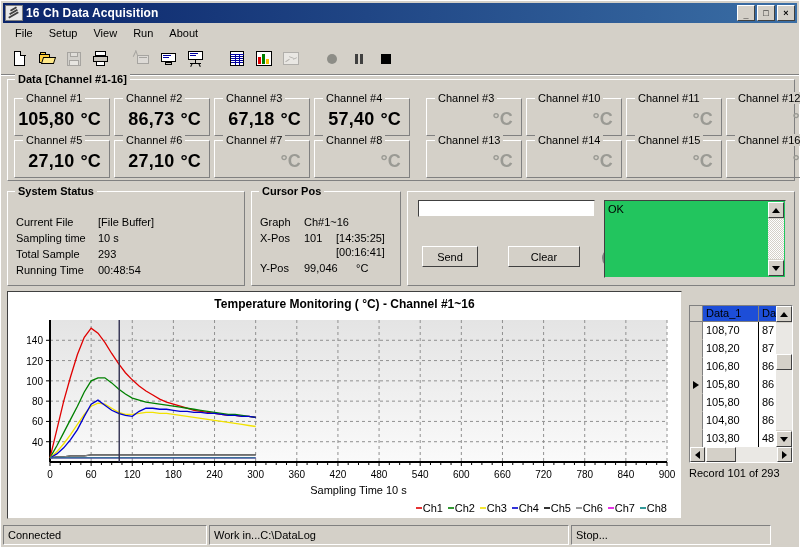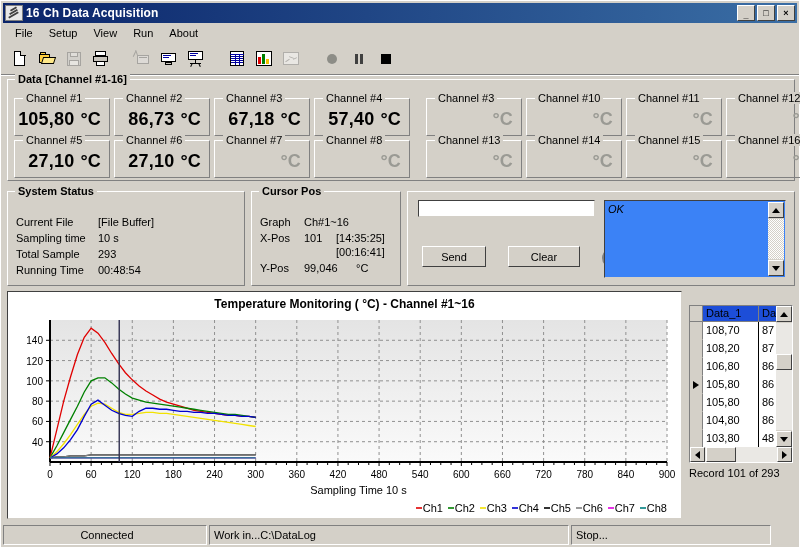--- a/index.html
+++ b/index.html
@@ -99,23 +99,23 @@
      border-right:1px solid #404040;border-bottom:1px solid #404040;
      box-sizing:border-box;display:flex;align-items:center;justify-content:center;
      font-size:11px;}
   .led{position:absolute;width:16px;height:16px;border-radius:50%;
      background:radial-gradient(circle at 50% 50%,#ff3030 0%,#c00000 40%,#600 70%,#300 100%);
      border:2px solid #808080;box-sizing:content-box;}
   .led:after{content:"";position:absolute;left:4px;top:4px;width:6px;height:6px;
      border-radius:50%;background:#ff4040;}
 
   
-  .logbox{position:absolute;background:#3b82f6;
+  .logbox{position:absolute;background:#22c55e;
      border:1px solid #808080;border-right-color:#fff;border-bottom-color:#fff;
-     box-sizing:border-box;font-style:italic;}
+     box-sizing:border-box;}
   .logbox>.in{position:absolute;left:-1px;top:-1px;right:-1px;bottom:-1px;
      border:1px solid #404040;border-right-color:#d4d0c8;border-bottom-color:#d4d0c8;}
   .log-text{position:absolute;left:3px;top:2px;font-size:11px;}
   .vscroll{position:absolute;right:1px;top:1px;bottom:1px;width:16px;
      background:#d4d0c8;}
   .vtrack{position:absolute;left:0;right:0;top:17px;bottom:17px;
      background:repeating-conic-gradient(#fff 0% 25%,#d4d0c8 0% 50%) 0/2px 2px;}
   .sbtn{position:absolute;left:0;width:16px;height:16px;background:#d4d0c8;
      border-top:1px solid #fff;border-left:1px solid #fff;
      border-right:1px solid #404040;border-bottom:1px solid #404040;
@@ -433,21 +433,21 @@
 
   <div class="group" id="comm-panel">
     <div class="inner"></div>
 
     <div class="tbox" style="left:10px;top:8px;width:177px;height:17px;">
       <div class="in"></div>
       <div class="txt"></div>
     </div>
 
 
-    <div class="pbtn" style="left:14px;top:54px;width:64px;height:21px;">
+    <div class="pbtn" style="left:14px;top:54px;width:56px;height:21px;">
       <span>Send</span>
     </div>
     <div class="pbtn" style="left:100px;top:54px;width:72px;height:21px;">
       <span>Clear</span>
     </div>
     <div class="led" style="left:194px;top:56px;"></div>
 
     <div class="logbox" style="left:196px;top:8px;width:182px;height:78px;">
       <div class="in"></div>
       <div class="log-text">OK</div>
@@ -682,18 +682,18 @@
         <div class="sthumb" style="left:16px;top:0;width:30px;height:15px;"></div>
         <div class="sbtn" style="right:0;left:auto;top:0;width:15px;height:15px;">
           <div class="arrow right"></div>
         </div>
       </div>
     </div>
     <div class="rec-label">Record 101 of 293</div>
   </div>
 
   <div class="statusbar" id="statusbar">
-      <div class="sb-cell" style="width: 204px; text-align: center;">Connected</div>
+      <div class="sb-cell" style="width: 204px;">Connected</div>
       <div class="sb-cell" style="width: 360px;">Work in...C:\DataLog</div>
       <div class="sb-cell" style="width: 200px;">Stop...</div>
     </div>
 
 </div>
 
 </body></html>

